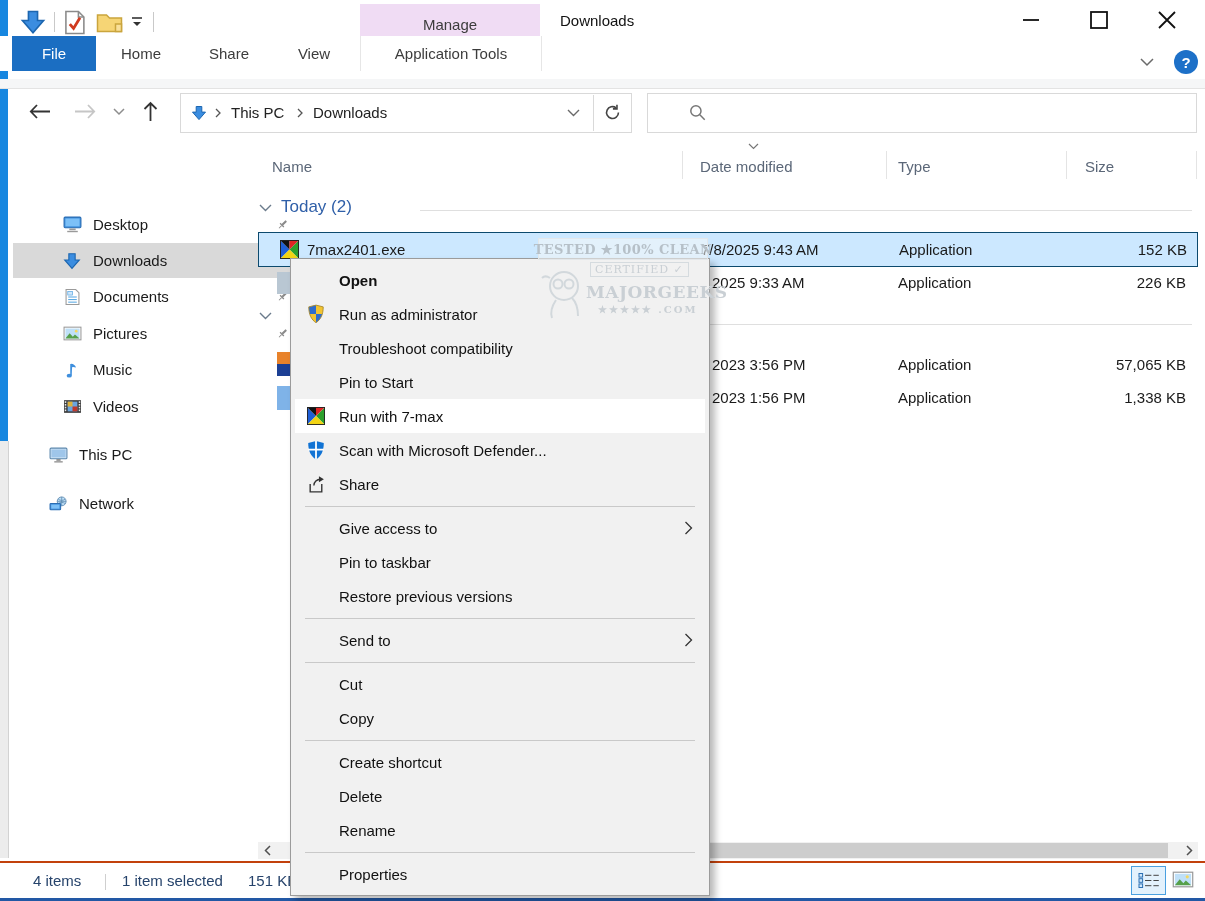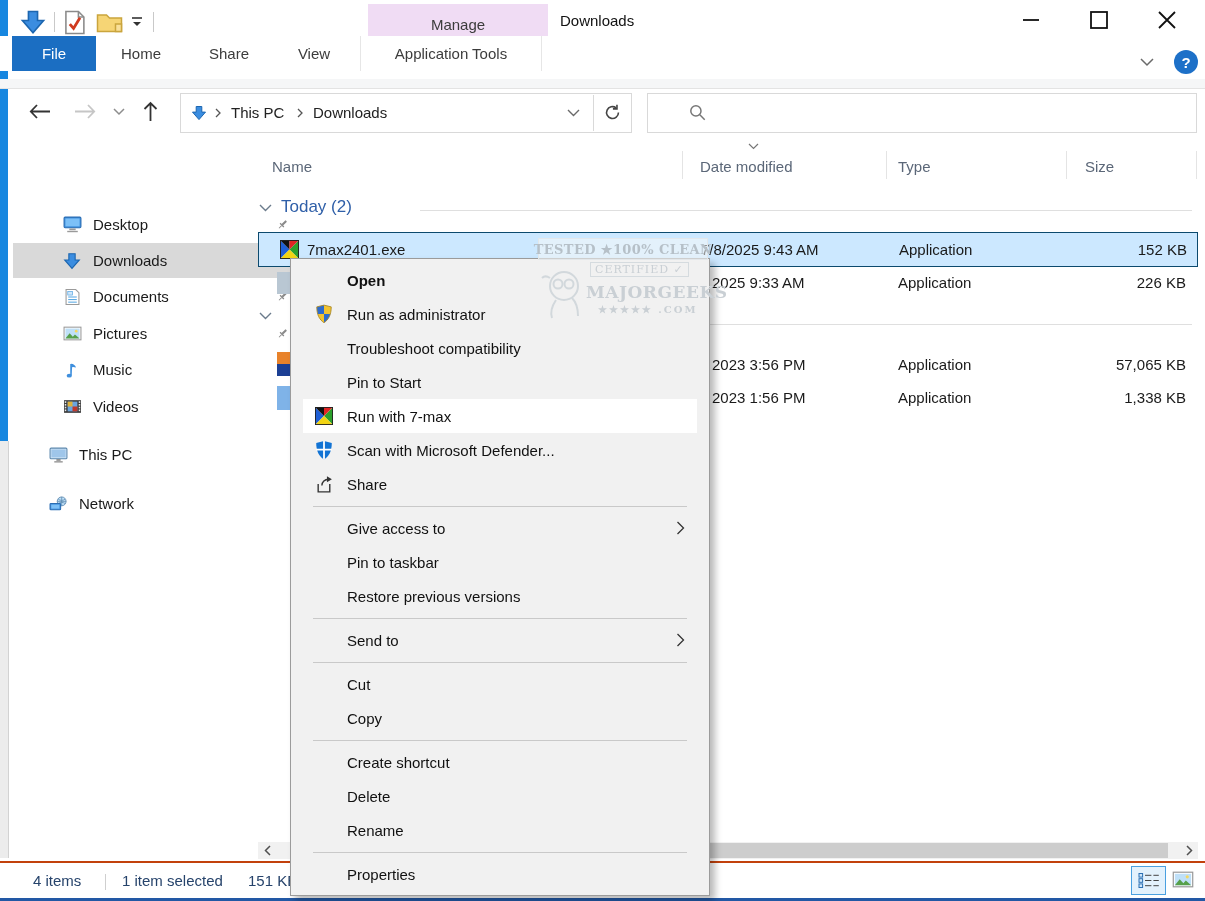--- a/index.html
+++ b/index.html
@@ -8,21 +8,21 @@
   .abs{position:absolute}
   .flexc{display:flex;align-items:center}
   svg{display:block}
 
   
   #edge-blue{left:0;top:0;width:8px;height:441px;background:#1787e0}
   #edge-gray{left:0;top:441px;width:8px;height:417px;background:#ececec;border-right:1px solid #d2d2d2}
 
   
   .qat-sep{width:1px;height:20px;background:#c9c9c9}
-  #manage-tab{left:368px;top:4px;width:180px;height:40px;background:#f0dcf4;
+  #manage-tab{left:360px;top:4px;width:180px;height:40px;background:#f0dcf4;
               display:flex;align-items:center;justify-content:center;font-size:15px;color:#3c3c3c}
   #window-title{left:560px;top:12px;font-size:15px;color:#111}
   .winctl{width:46px;height:30px;display:flex;align-items:center;justify-content:center}
 
   
   #tabrow{left:0;top:36px;width:1205px;height:35px;background:#fff}
   .rtab{position:absolute;top:0;height:35px;display:flex;align-items:center;justify-content:center;
         font-size:15px;color:#3c3c3c}
   #tab-file{left:12px;width:84px;background:#1b6ec2;color:#fff}
   #tab-apptools{left:360px;width:180px;background:#fff;border-left:1px solid #e6e6e6;border-right:1px solid #e6e6e6}
@@ -64,21 +64,21 @@
   #statusbar{left:0;top:861px;width:1205px;height:37px;border-top:2px solid #c2410c;background:#fff}
   .stxt{position:absolute;top:9px;font-size:15px;color:#26436b;white-space:nowrap}
   .sbsep{position:absolute;top:11px;width:1px;height:16px;background:#cfcfcf}
   #view-details{left:1131px;top:866px;width:33px;height:27px;border:1px solid #4aa0e0;background:#e3f1fc;
                 display:flex;align-items:center;justify-content:center}
   #view-thumbs{left:1169px;top:868px;width:27px;height:23px;display:flex;align-items:center;justify-content:center}
   #bottom-border{left:0;top:898px;width:1205px;height:3px;background:#2258a5}
 
   
   #ctx{left:290px;top:258px;width:420px;background:#f1f1f1;border:1px solid #9b9b9b;
-       box-shadow:5px 5px 7px rgba(0,0,0,.28);z-index:50;padding:4px 12px;box-sizing:border-box}
+       box-shadow:5px 5px 7px rgba(0,0,0,.28);z-index:50;padding:4px 4px;box-sizing:border-box}
   .mi{height:34px;display:flex;align-items:center;padding:0 12px;font-size:15px;color:#111}
   .mi .mic{width:32px;flex:0 0 32px;display:flex;align-items:center}
   .mi .lbl{flex:1}
   .mi.hl{background:#fff}
   .mi.bold .lbl{font-weight:bold}
   .msep{height:10px;position:relative}
   .msep::after{content:"";position:absolute;left:10px;right:10px;top:50%;border-top:1px solid #c9c9c9}
 
   
   #wm{z-index:60;pointer-events:none}

